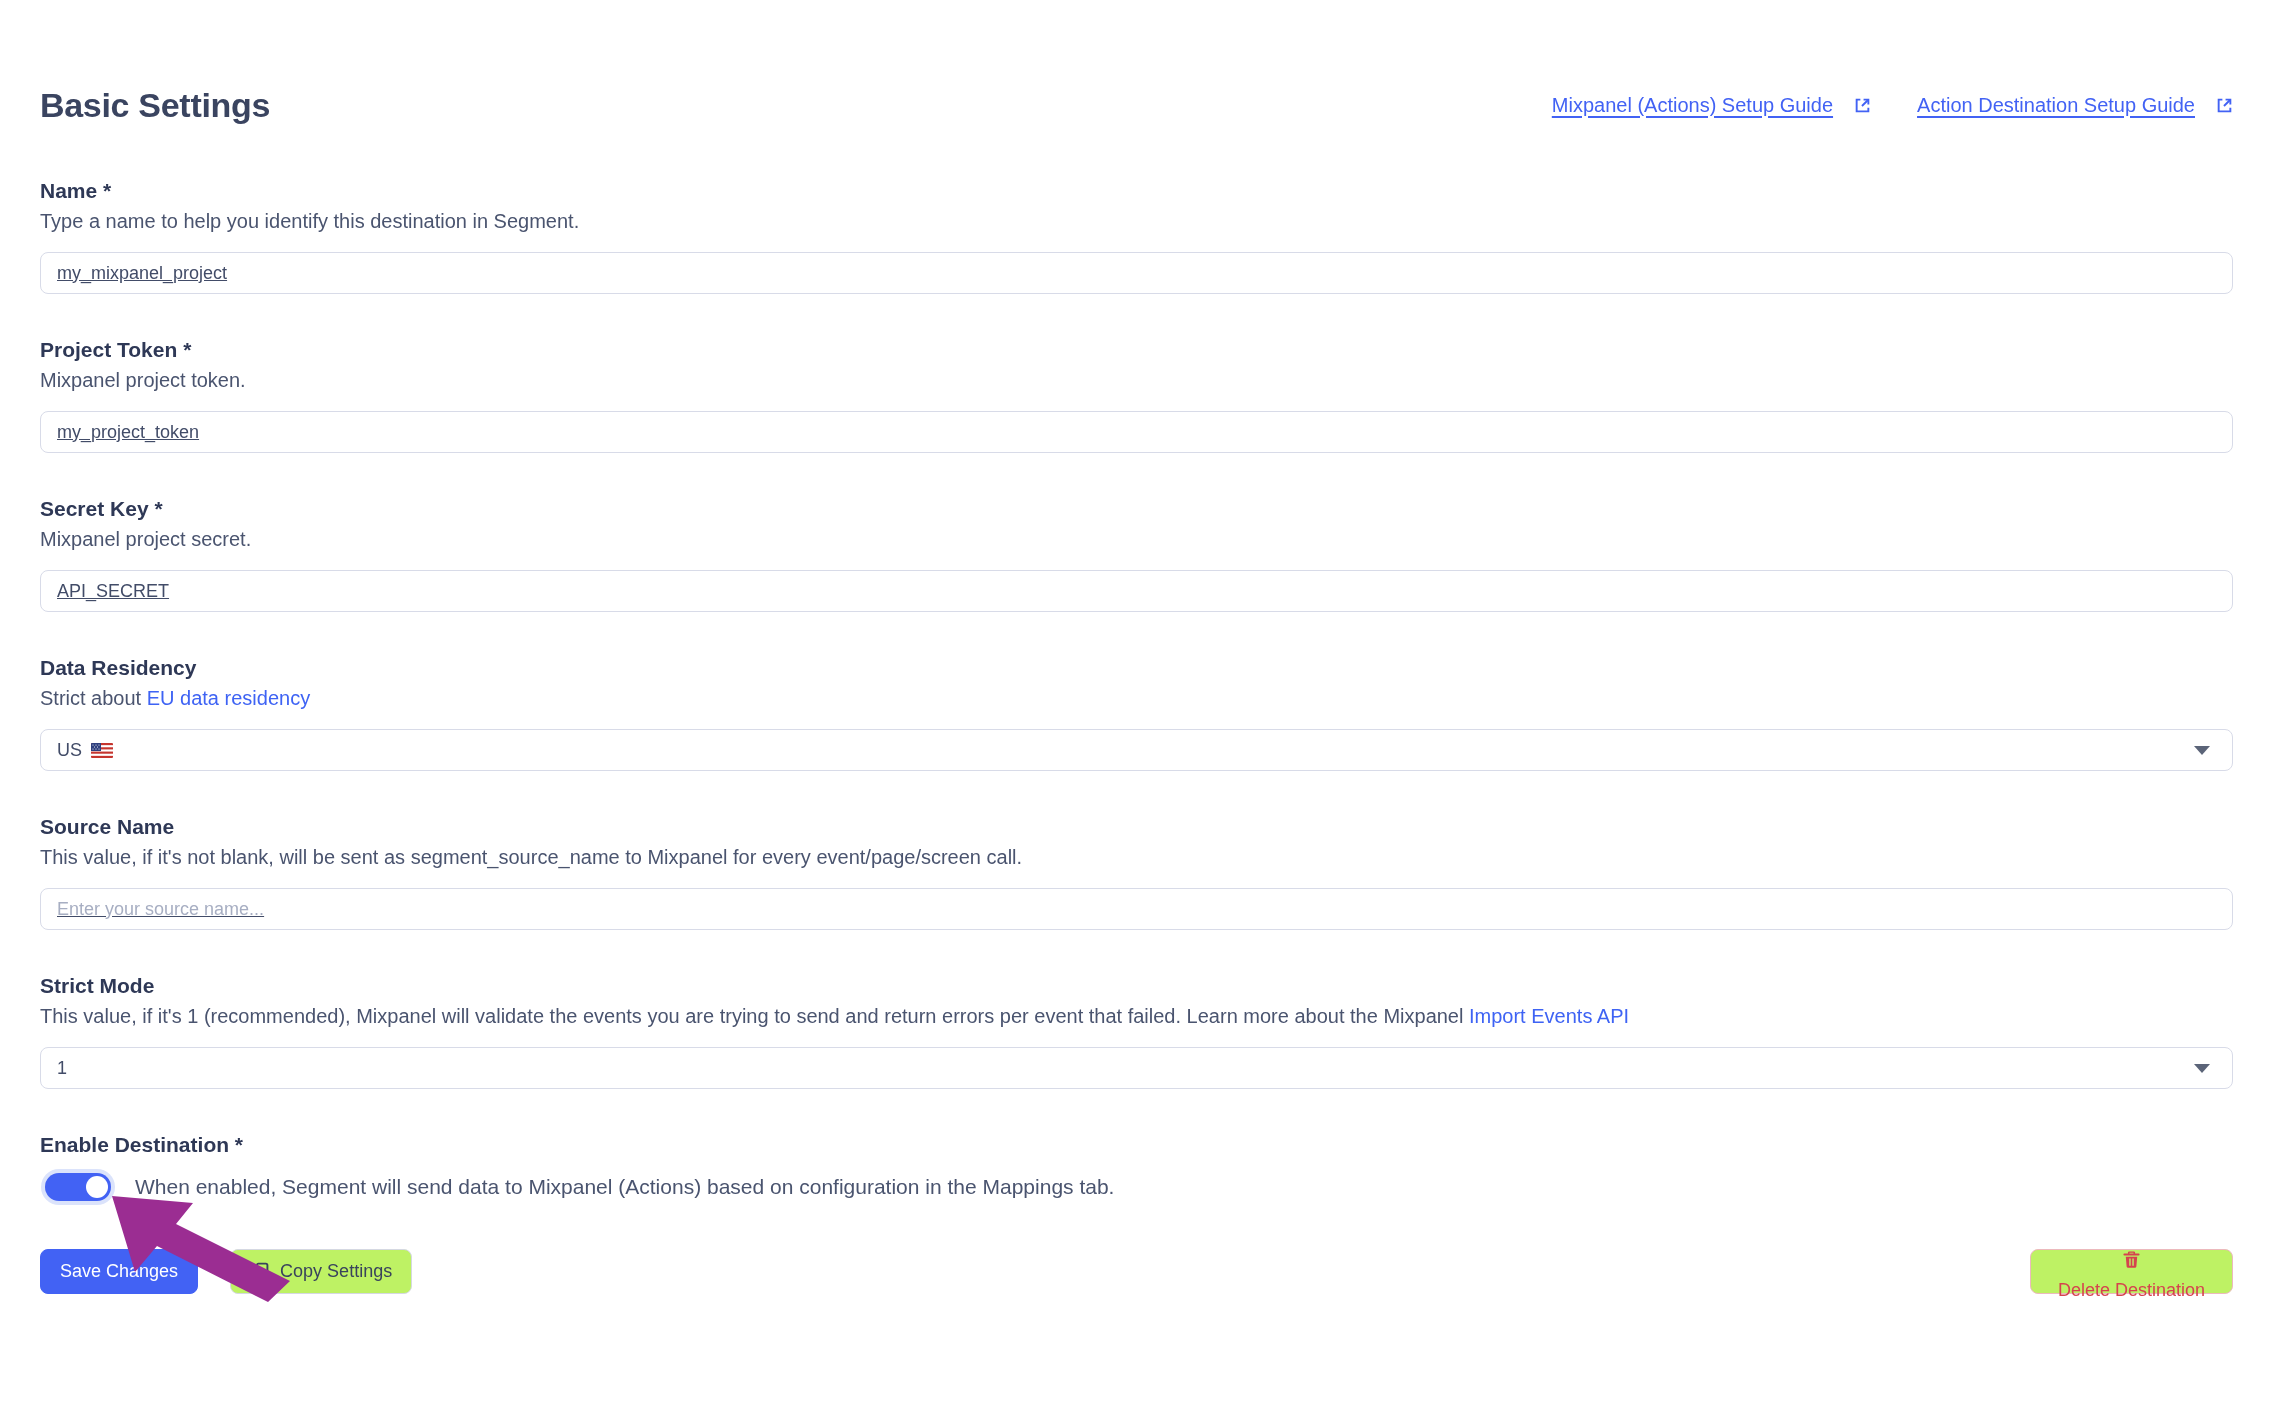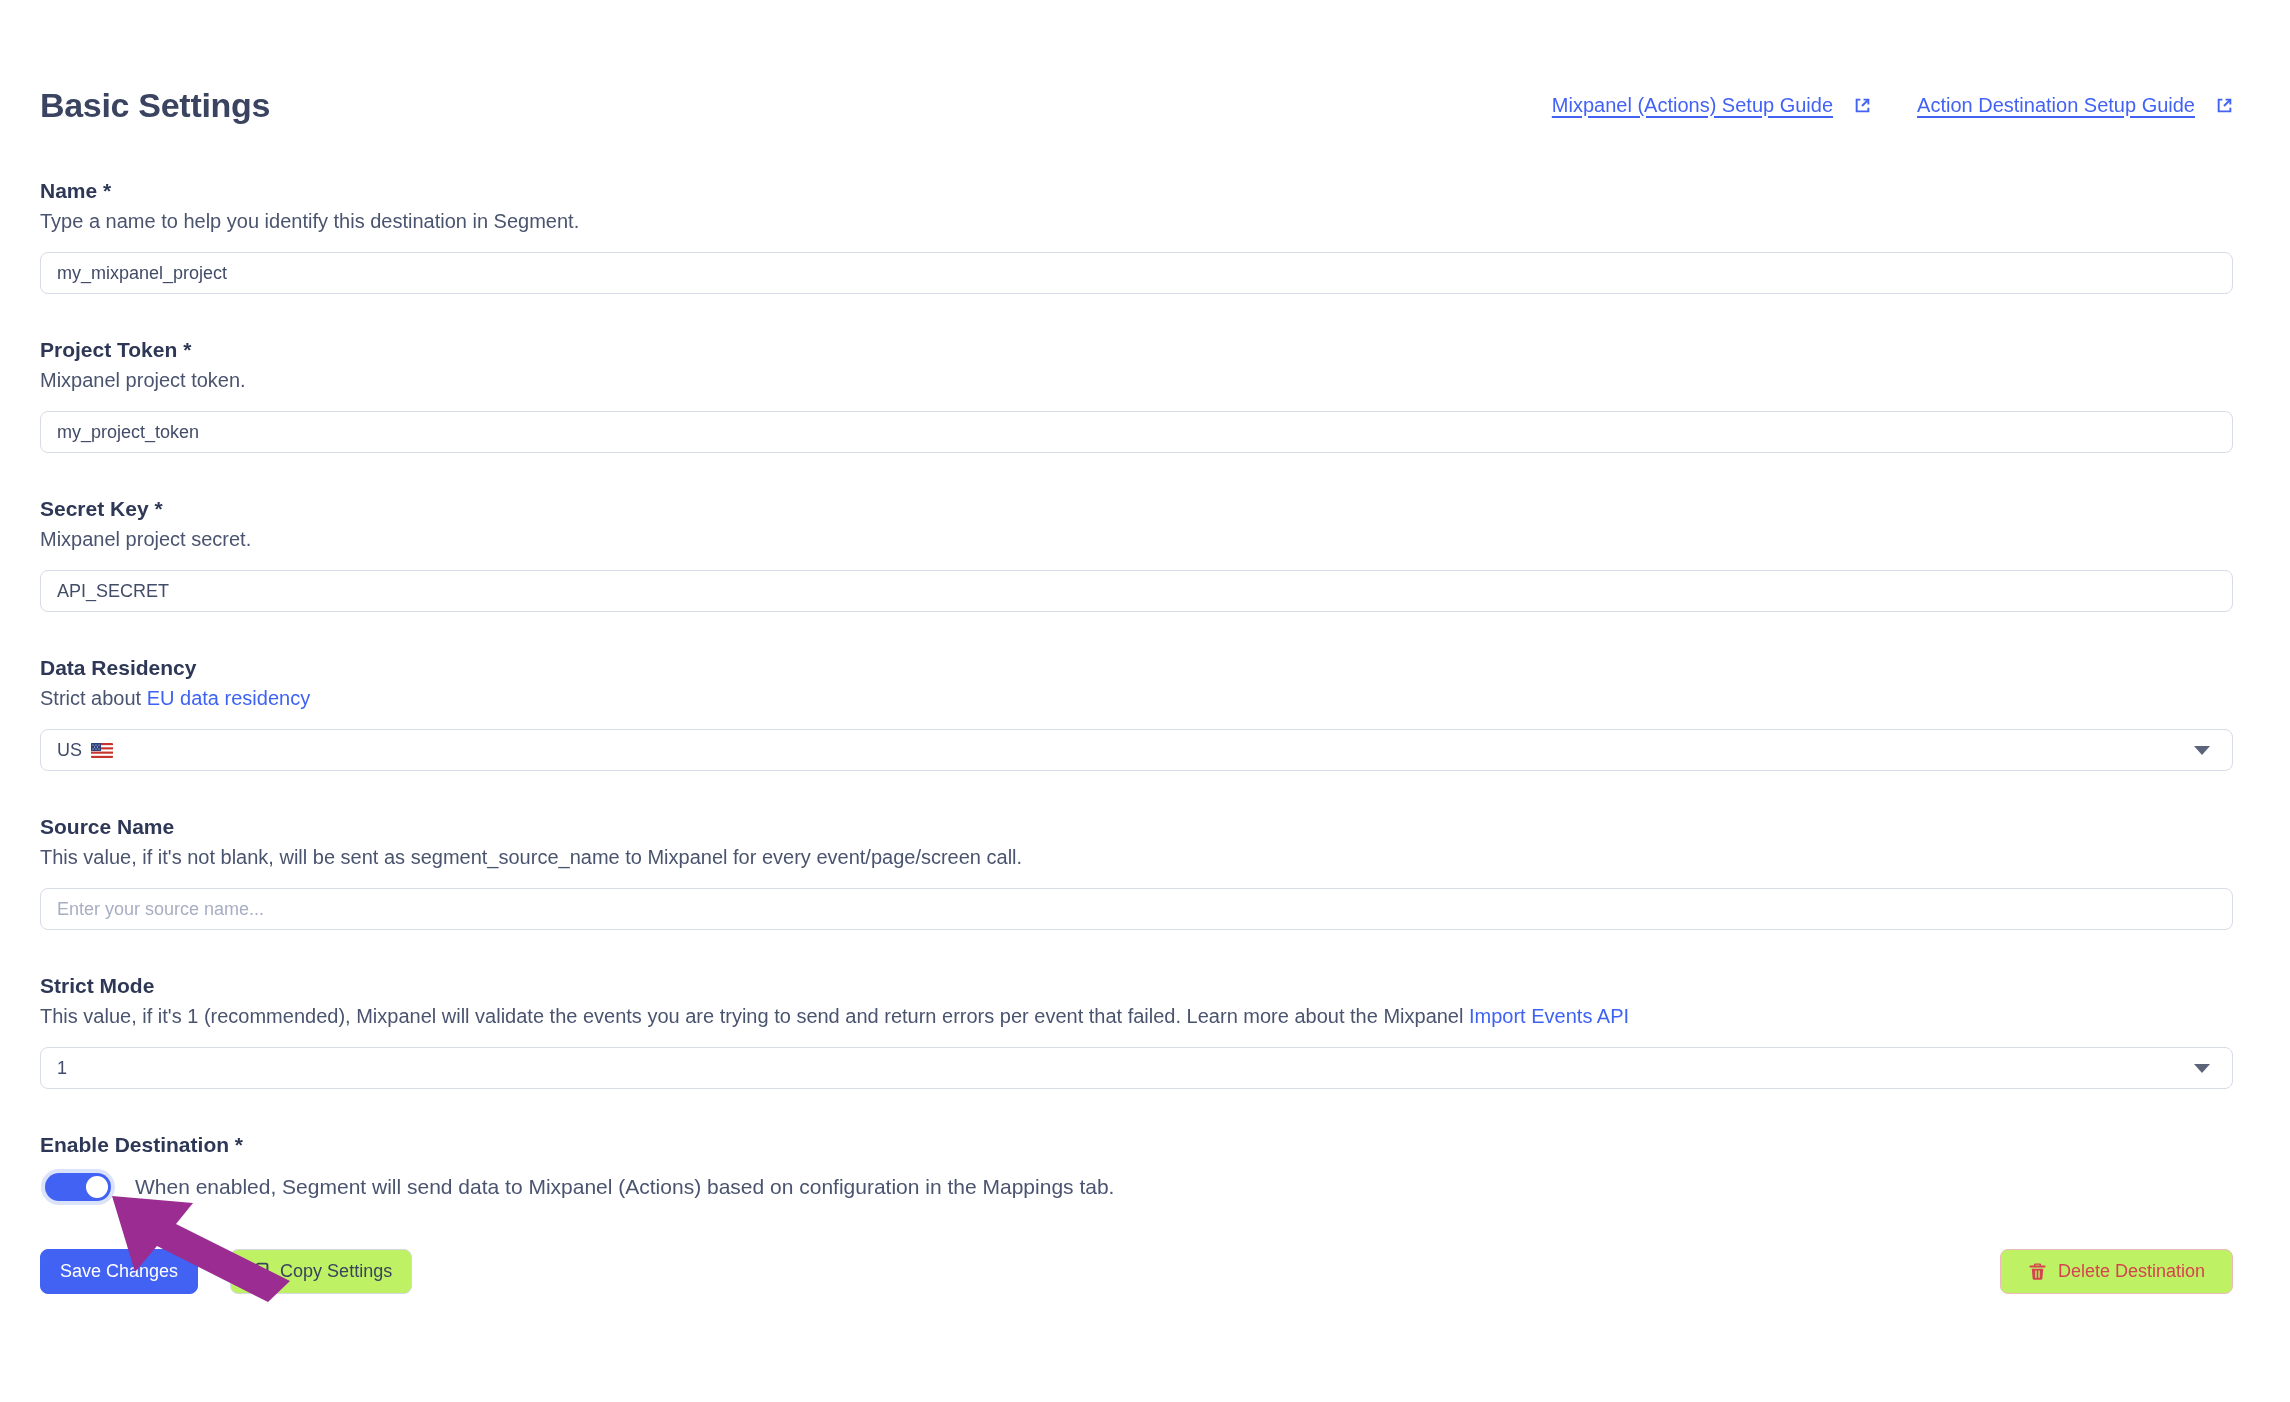--- a/index.html
+++ b/index.html
@@ -25,21 +25,21 @@
   
   .field { margin-bottom: 42px; }
   .field-label { font-size: 21px; line-height: 28px; font-weight: 700; color: #2E3856; }
   .field-help { font-size: 20px; line-height: 28px; margin-top: 2px; color: #4A546F; }
   .help-link { color: #3E63F4; cursor: pointer; }
   .text-input, .select-box {
     margin-top: 17px; height: 42px; width: 100%;
     border: 1px solid #D8DBE8; border-radius: 8px;
     padding: 0 16px; font-size: 18px; color: #424C68; background: #fff;
   }
-  input.text-input { display: block; font-family: inherit; outline: none; }
+  input.text-input { display: block; font-family: inherit; outline: none; text-decoration: underline; }
   input.text-input::placeholder { color: #A7AEC2; opacity: 1; }
   .select-box { display: flex; align-items: center; justify-content: space-between; cursor: pointer; }
   .select-value { display: inline-flex; align-items: center; gap: 9px; }
   .caret {
     width: 0; height: 0; margin-right: 6px;
     border-left: 8px solid transparent; border-right: 8px solid transparent;
     border-top: 9px solid #5B6478;
   }
   .flag-icon svg { display: block; border-radius: 1px; }
 
@@ -55,21 +55,21 @@
 
   
   .buttons-row { display: flex; align-items: center; gap: 32px; margin-top: 44px; }
   .btn {
     height: 45px; border-radius: 8px; font-size: 18px; font-family: inherit;
     display: inline-flex; align-items: center; gap: 11px; padding: 0 19px;
     cursor: pointer; border: 1px solid transparent; background: #bef264; white-space: nowrap;
   }
   .btn-primary { background: #4262F4; border-color: #4262F4; color: #ffffff; }
   .btn-secondary { color: #39435C; border-color: #D5D8E2; }
-  .btn-danger { color: #D5434E; border-color: #ECB9BD; margin-left: auto; padding: 0 27px; }
+  .btn-danger { color: #D5434E; border-color: #ECB9BD; margin-left: auto; padding: 0 27px; flex-direction: column; }
   .btn .btn-icon svg { display: block; }
 
   
   .annotation-layer { position: absolute; left: 0; top: 0; width: 2290px; height: 1402px; pointer-events: none; z-index: 10; }
 </style>
 </head>
 <body>
 
 <div class="container">
 

